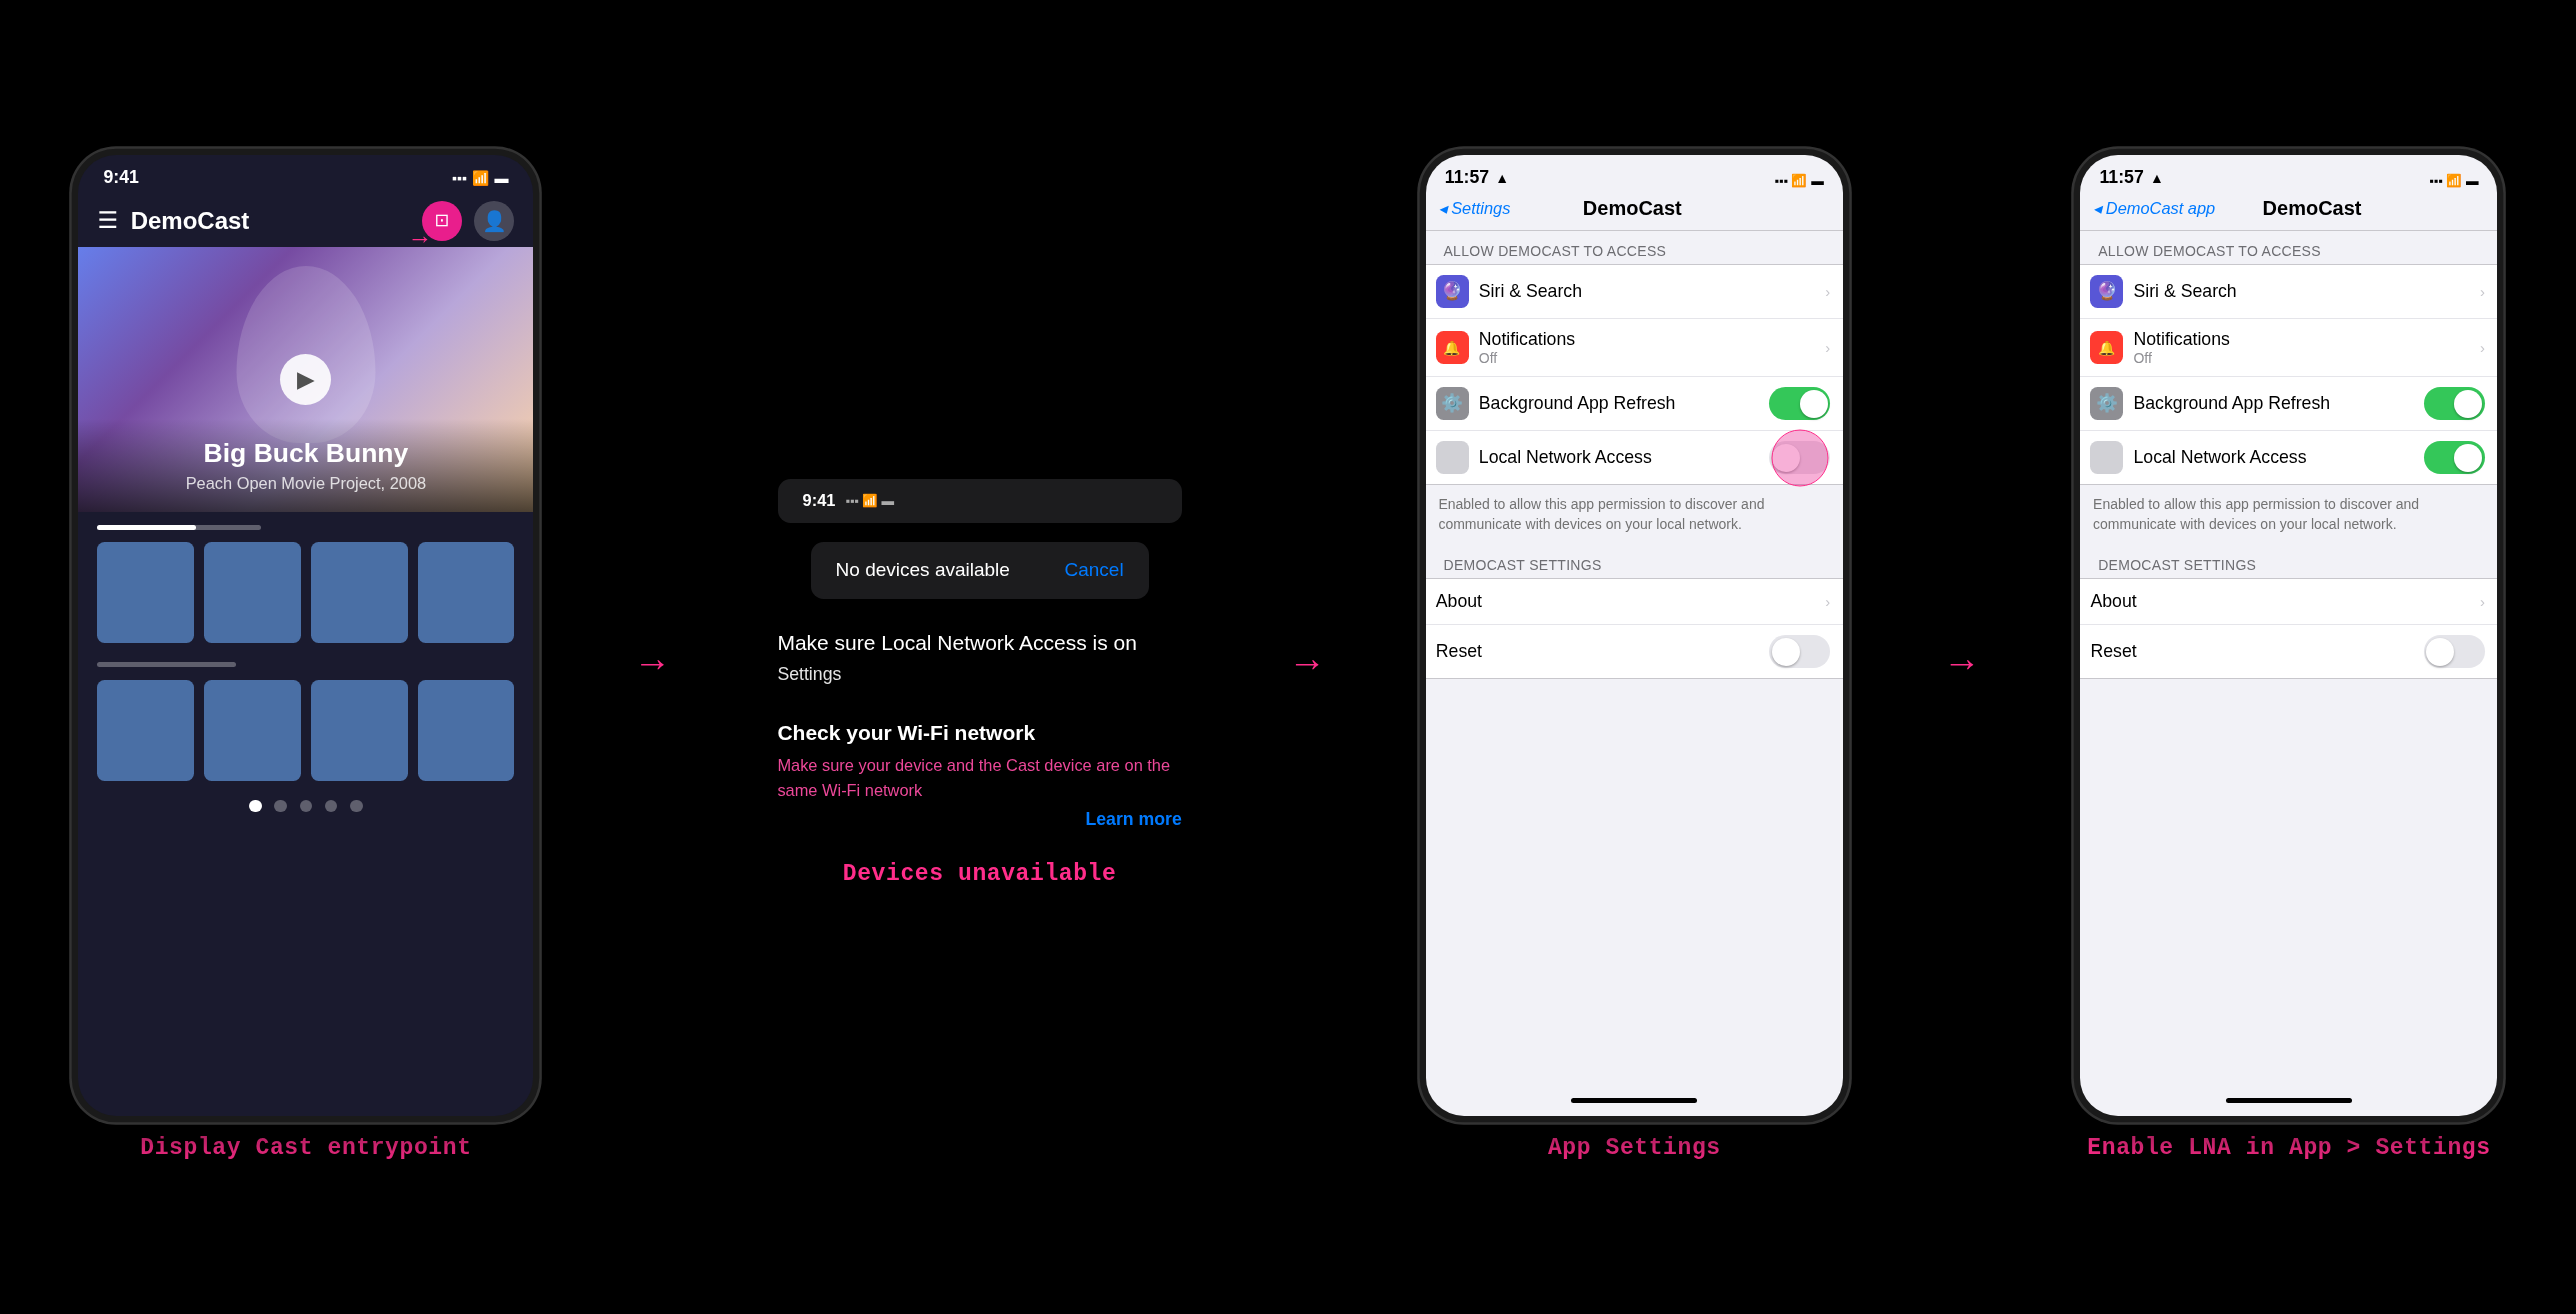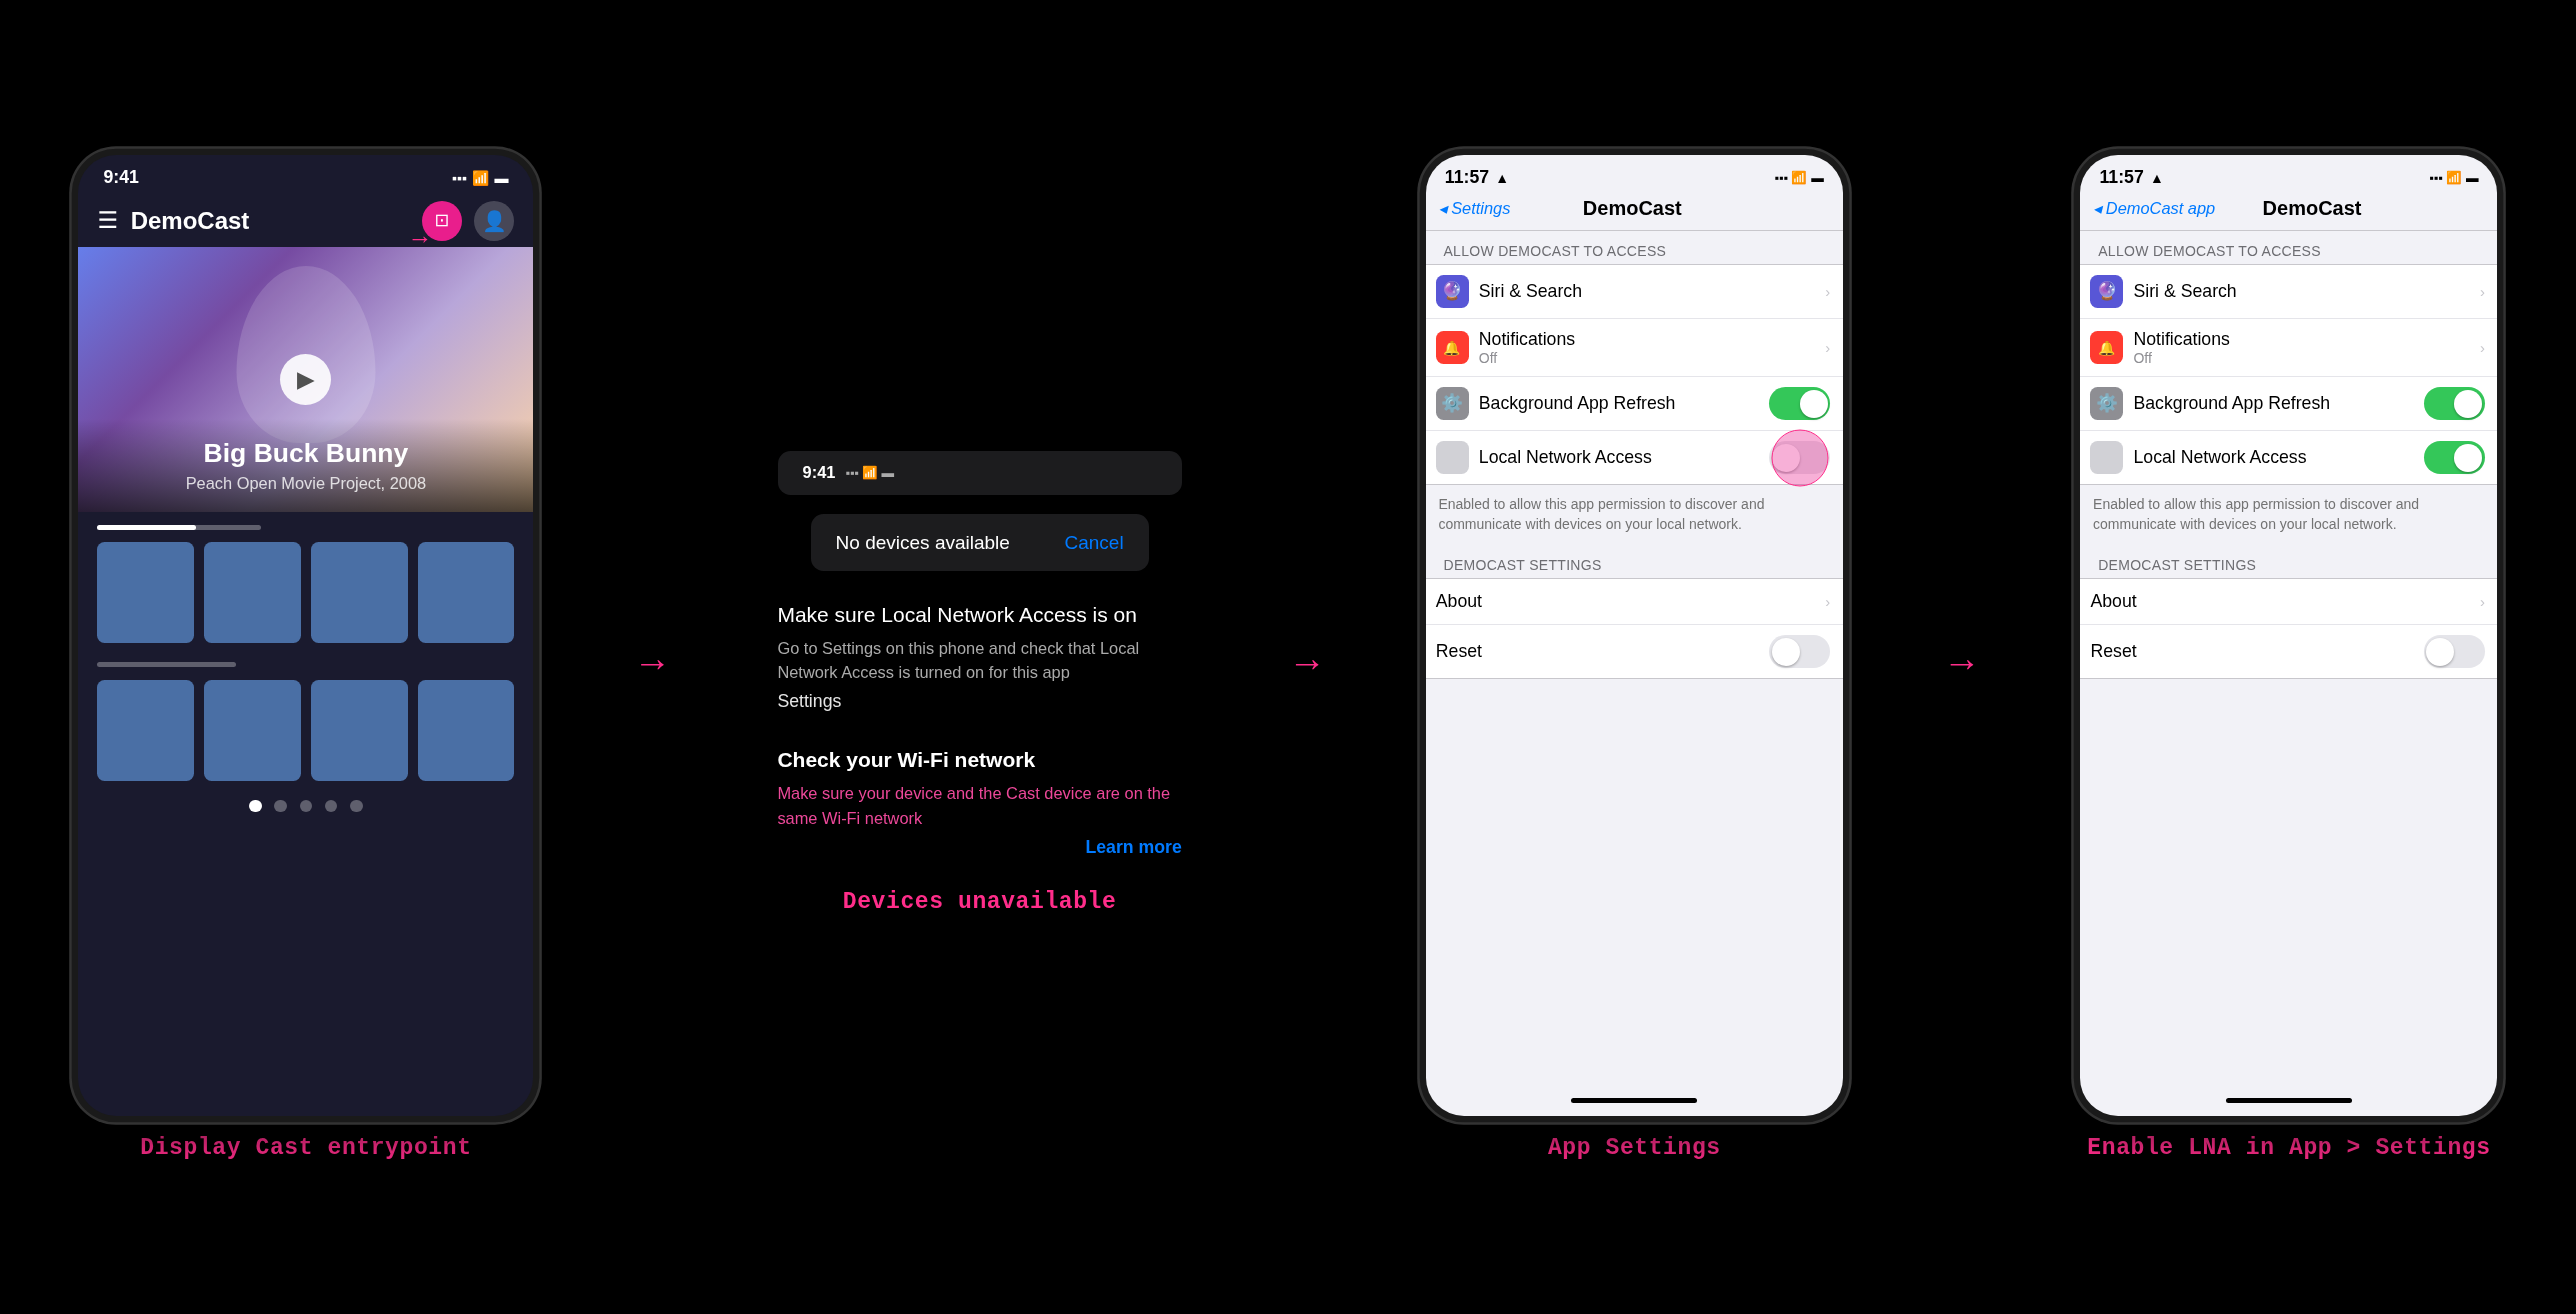--- a/index.html
+++ b/index.html
@@ -210,21 +210,21 @@
 
     
     .phone-settings {
       width: 417px;
       height: 961px;
       background: #f2f2f7;
     }
     .settings-status-bar {
       display: flex;
       justify-content: space-between;
-      align-items: center;
+      align-items: flex-end;
       padding: 12.6px 19px 5px;
       font-size: 15px;
       font-weight: 600;
       color: #000;
     }
     .settings-status-icons {
       display: flex;
       gap: 3.8px;
       align-items: center;
       font-size: 12.6px;
@@ -437,21 +437,20 @@
         <span style="color:#aaa;font-size:12.6px;">▪▪▪ 📶 ▬</span>
       </div>
     </div>
     <div style="background:#1c1c1e; border-radius:12.6px; padding:17.7px 25px; display:flex; align-items:center; justify-content:space-between; width:338px;">
       <span style="color:#fff;font-size:19px;font-weight:500;">No devices available</span>
       <span style="color:#007aff;font-size:19px;font-weight:500;">Cancel</span>
     </div>
 
     <div style="padding:12.6px 6.3px; max-width:417px;">
       <div style="font-size:21px;font-weight:400;color:#fff;margin-bottom:8.8px;">Make sure Local Network Access is on</div>
-      <div style="font-size:16.4px;color:#aaa;margin-bottom:6.3px;line-height:1.5;">Go to Settings on this phone and check that Local Network Access is turned on for this app</div>
       <div style="font-size:17.7px;color:#e5e5e5;font-weight:500;margin-bottom:36px;">Settings</div>
 
       <div style="font-size:21px;font-weight:700;color:#fff;margin-bottom:8.8px;">Check your Wi-Fi network</div>
       <div style="font-size:16.4px;color:#ec4899;margin-bottom:6.3px;line-height:1.5;">Make sure your device and the Cast device are on the same Wi-Fi network</div>
       <div style="font-size:17.7px;color:#007aff;font-weight:700;text-align:right;">Learn more</div>
     </div>
   </div>
   <div class="section-label">Devices unavailable</div>
 </div>
 

